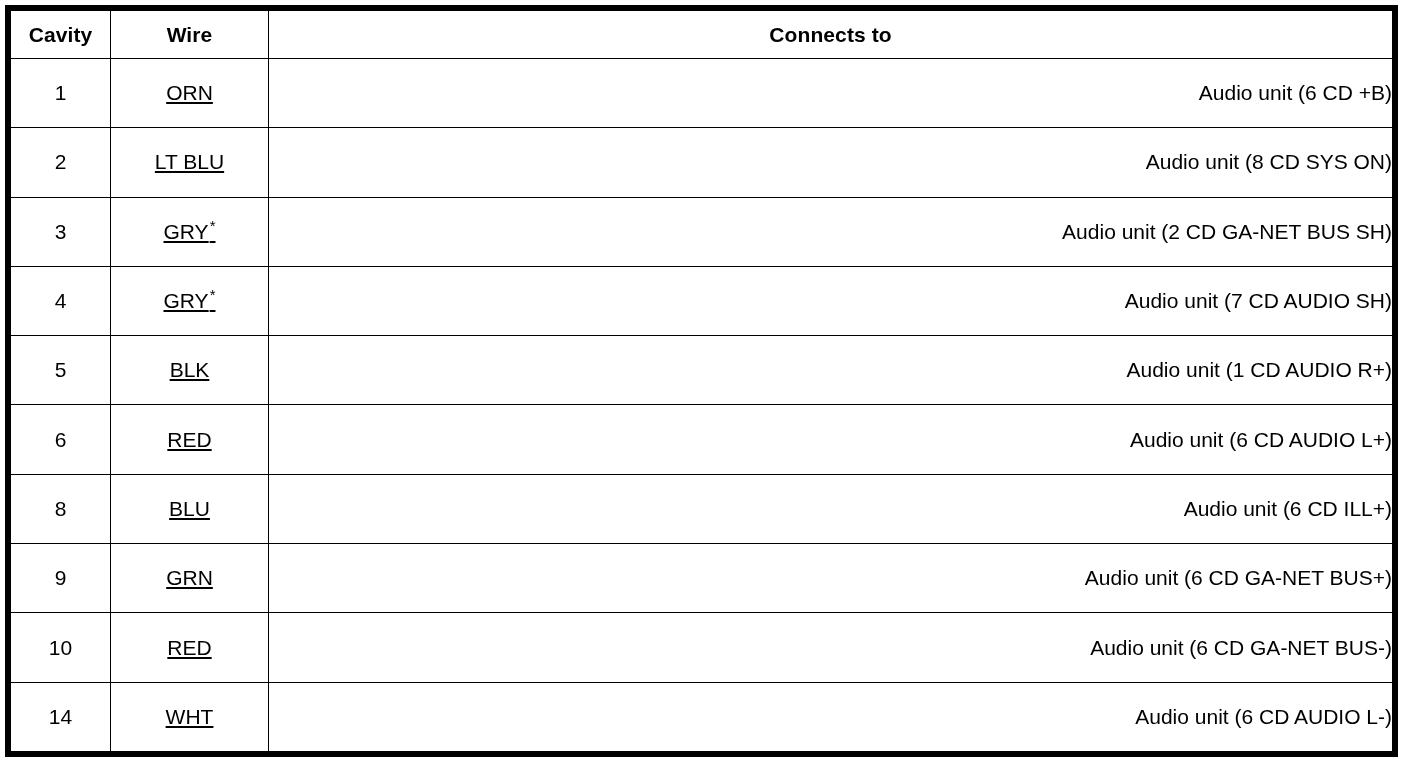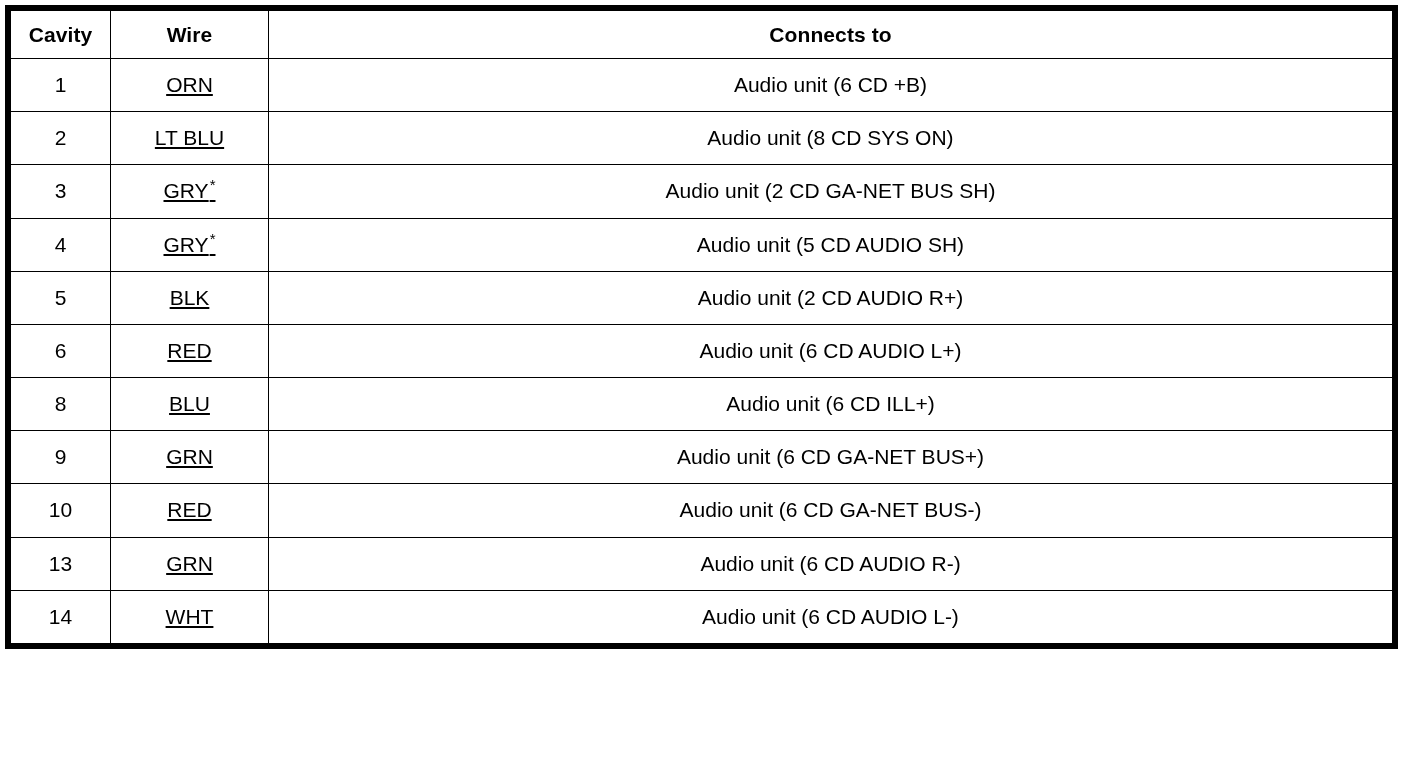--- a/index.html
+++ b/index.html
@@ -13,21 +13,21 @@
     height: 768px;
     font-family: "Liberation Sans", sans-serif;
     color: #000000;
     overflow: hidden;
   }
   #table-wrap {
     position: absolute;
     left: 5px;
     top: 5px;
     width: 1393px;
-    height: 644px;
+    height: 752px;
     box-sizing: border-box;
     border: 5px solid #000000;
     background: #ffffff;
   }
   table.pinout {
     width: 100%;
     height: 100%;
     border-collapse: collapse;
     table-layout: fixed;
     background: #ffffff;
@@ -53,21 +53,21 @@
   table.pinout tbody tr { height: 53px; }
   table.pinout td {
     font-weight: normal;
     font-size: 21px;
   }
   td.cell-cavity,
   td.cell-wire {
     text-align: center;
   }
   td.cell-conn {
-    text-align: center;
+    text-align: right;
     padding-left: 11px;
   }
   .wire-text { white-space: nowrap; text-decoration: underline; }
   sup.asterisk {
     font-size: 15px;
     vertical-align: super;
     line-height: 0;
     margin-left: 1px;
   }
   
@@ -102,26 +102,26 @@
           <td class="cell-conn">Audio unit (8 CD SYS ON)</td>
         </tr>
         <tr>
           <td class="cell-cavity">3</td>
           <td class="cell-wire"><span class="wire-text">GRY<sup class="asterisk">*</sup></span></td>
           <td class="cell-conn">Audio unit (2 CD GA-NET BUS SH)</td>
         </tr>
         <tr>
           <td class="cell-cavity">4</td>
           <td class="cell-wire"><span class="wire-text">GRY<sup class="asterisk">*</sup></span></td>
-          <td class="cell-conn">Audio unit (5 CD AUDIO SH)</td>
+          <td class="cell-conn">Audio unit (7 CD AUDIO SH)</td>
         </tr>
         <tr>
           <td class="cell-cavity">5</td>
           <td class="cell-wire"><span class="wire-text">BLK</span></td>
-          <td class="cell-conn">Audio unit (2 CD AUDIO R+)</td>
+          <td class="cell-conn">Audio unit (1 CD AUDIO R+)</td>
         </tr>
         <tr>
           <td class="cell-cavity">6</td>
           <td class="cell-wire"><span class="wire-text">RED</span></td>
           <td class="cell-conn">Audio unit (6 CD AUDIO L+)</td>
         </tr>
         <tr>
           <td class="cell-cavity">8</td>
           <td class="cell-wire"><span class="wire-text">BLU</span></td>
           <td class="cell-conn">Audio unit (6 CD ILL+)</td>
@@ -130,24 +130,19 @@
           <td class="cell-cavity">9</td>
           <td class="cell-wire"><span class="wire-text">GRN</span></td>
           <td class="cell-conn">Audio unit (6 CD GA-NET BUS+)</td>
         </tr>
         <tr>
           <td class="cell-cavity">10</td>
           <td class="cell-wire"><span class="wire-text">RED</span></td>
           <td class="cell-conn">Audio unit (6 CD GA-NET BUS-)</td>
         </tr>
         <tr>
-          <td class="cell-cavity">13</td>
-          <td class="cell-wire"><span class="wire-text">GRN</span></td>
-          <td class="cell-conn">Audio unit (6 CD AUDIO R-)</td>
-        </tr>
-        <tr>
           <td class="cell-cavity">14</td>
           <td class="cell-wire"><span class="wire-text">WHT</span></td>
           <td class="cell-conn">Audio unit (6 CD AUDIO L-)</td>
         </tr>
       </tbody>
   </table>
 </div>
 
 </body></html>

